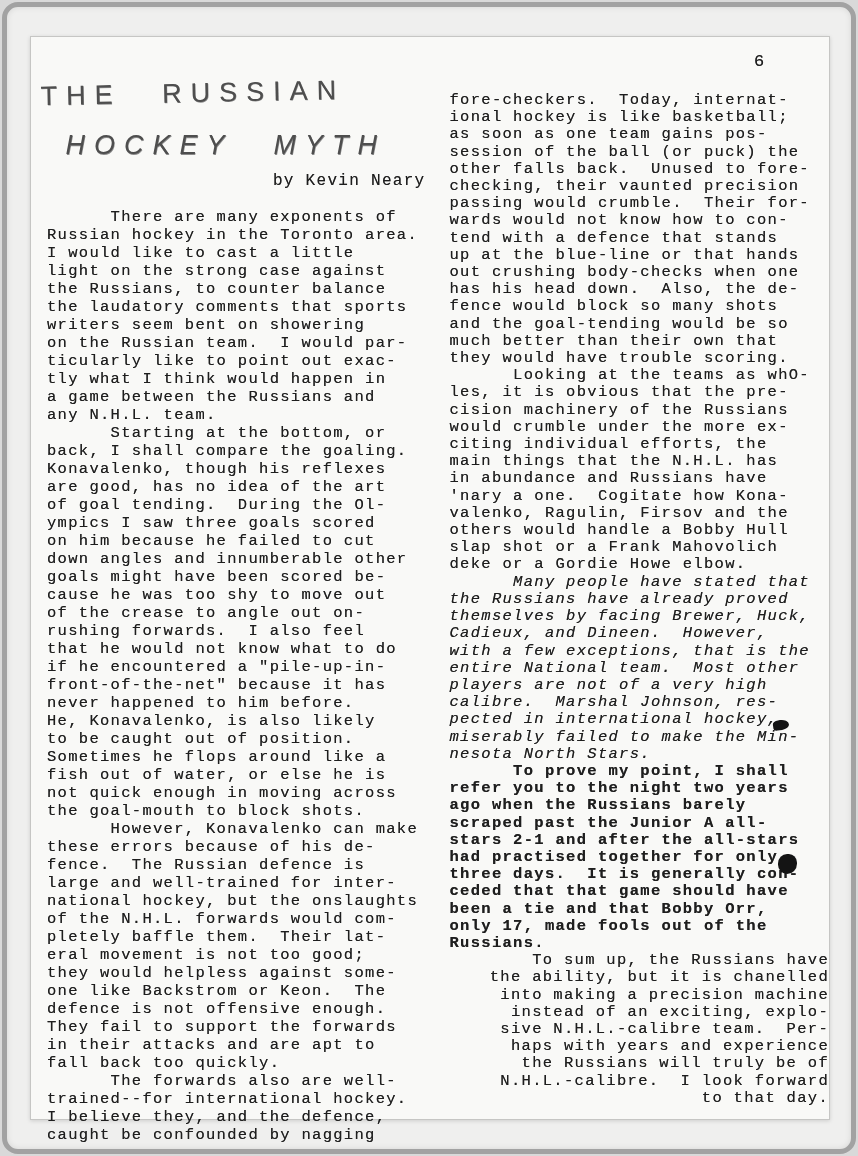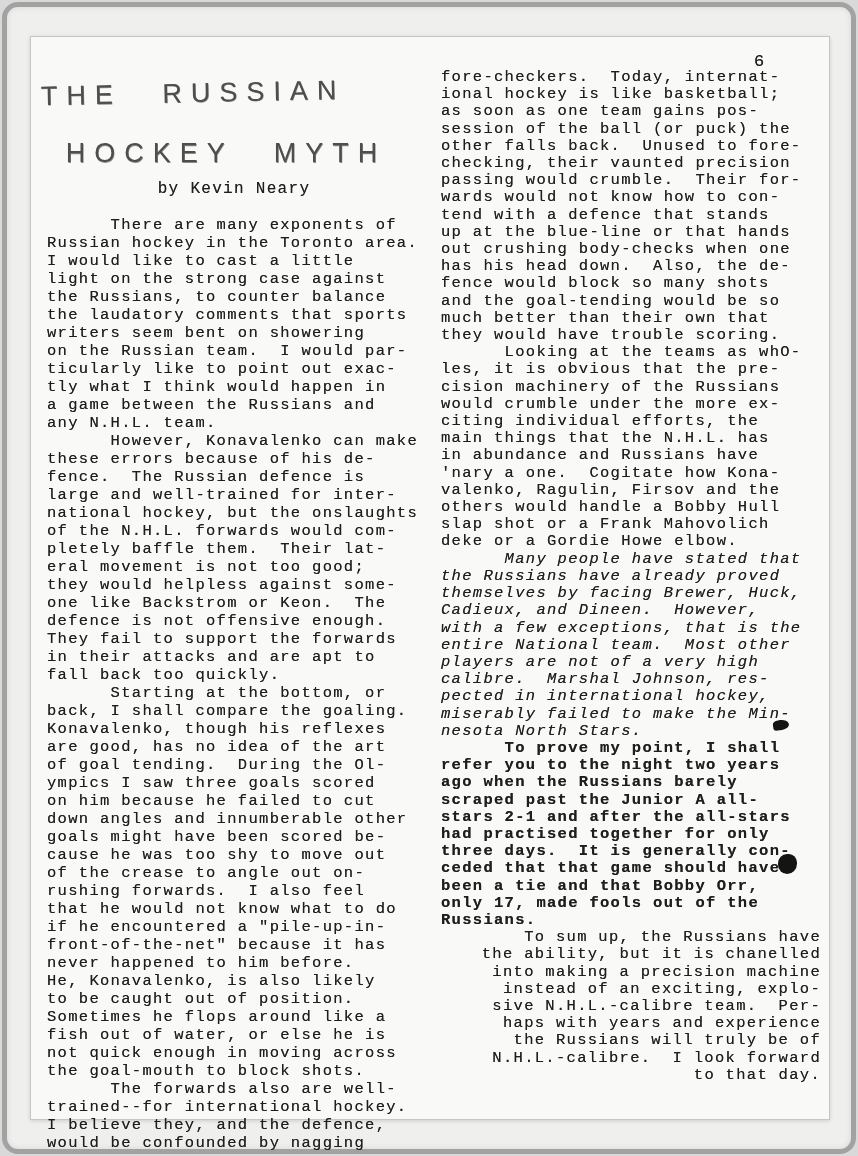--- a/index.html
+++ b/index.html
@@ -37,43 +37,43 @@
   .columns {
     display: flex;
     align-items: flex-start;
   }
   .col-left {
     padding-left: 16px;
     width: 384px;
     padding-top: 42px;
   }
   .col-right {
-    margin-left: 10px;
+    margin-left: 19px;
     width: 380px;
-    padding-top: 32px;
+    padding-top: 55px;
   }
   .title-line {
     font-family: "Liberation Sans", sans-serif;
     font-size: 27px;
     letter-spacing: 9px;
     word-spacing: 24px;
     color: #4e4e4e;
     text-align: center;
     white-space: nowrap;
     text-shadow: 0.6px 0.6px 0.6px #8a8a8a;
     line-height: 28px;
   }
   .title-1 { transform: translateX(-46px) rotate(-1.2deg); }
-  .title-2 { margin-top: 32px; transform: translateX(-13px); }
+  .title-2 { margin-top: 24px; transform: translateX(-13px); font-style: italic; }
   .byline {
     margin-top: 13px;
     font-size: 16px;
     letter-spacing: 1.3px;
     color: #1e1e1e;
-    text-align: center;
+    text-align: right;
     transform: translateX(-5px);
     text-shadow: 0 0 0.4px rgba(0,0,0,0.55);
     line-height: 18px;
   }
   .body-text {
     font-size: 15.5px;
     letter-spacing: 1.3px;
     color: #1e1e1e;
     text-shadow: 0 0 0.4px rgba(0,0,0,0.6);
   }
@@ -131,34 +131,20 @@
 I would like to cast a little
 light on the strong case against
 the Russians, to counter balance
 the laudatory comments that sports
 writers seem bent on showering
 on the Russian team.  I would par-
 ticularly like to point out exac-
 tly what I think would happen in
 a game between the Russians and
 any N.H.L. team.</p>
-          <p class="para">      However, Konavalenko can make
-these errors because of his de-
-fence.  The Russian defence is
-large and well-trained for inter-
-national hockey, but the onslaughts
-of the N.H.L. forwards would com-
-pletely baffle them.  Their lat-
-eral movement is not too good;
-they would helpless against some-
-one like Backstrom or Keon.  The
-defence is not offensive enough.
-They fail to support the forwards
-in their attacks and are apt to
-fall back too quickly.</p>
           <p class="para">      Starting at the bottom, or
 back, I shall compare the goaling.
 Konavalenko, though his reflexes
 are good, has no idea of the art
 of goal tending.  During the Ol-
 ympics I saw three goals scored
 on him because he failed to cut
 down angles and innumberable other
 goals might have been scored be-
 cause he was too shy to move out
@@ -167,24 +153,38 @@
 that he would not know what to do
 if he encountered a "pile-up-in-
 front-of-the-net" because it has
 never happened to him before.
 He, Konavalenko, is also likely
 to be caught out of position.
 Sometimes he flops around like a
 fish out of water, or else he is
 not quick enough in moving across
 the goal-mouth to block shots.</p>
+          <p class="para">      However, Konavalenko can make
+these errors because of his de-
+fence.  The Russian defence is
+large and well-trained for inter-
+national hockey, but the onslaughts
+of the N.H.L. forwards would com-
+pletely baffle them.  Their lat-
+eral movement is not too good;
+they would helpless against some-
+one like Backstrom or Keon.  The
+defence is not offensive enough.
+They fail to support the forwards
+in their attacks and are apt to
+fall back too quickly.</p>
           <p class="para">      The forwards also are well-
 trained--for international hockey.
 I believe they, and the defence,
-would be confounded by nagging</p>
+caught be confounded by nagging</p>
         </div>
       </div>
 
       <div class="col-right">
         <div class="body-text">
           <p class="para" style="margin:0;">fore-checkers.  Today, internat-
 ional hockey is like basketball;
 as soon as one team gains pos-
 session of the ball (or puck) the
 other falls back.  Unused to fore-

